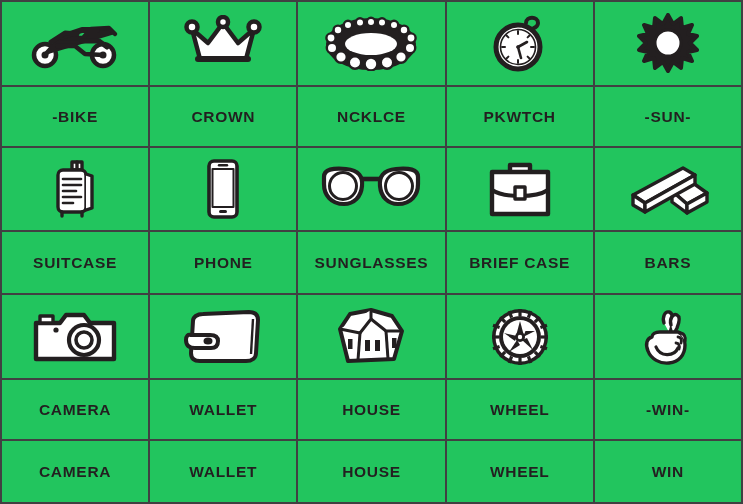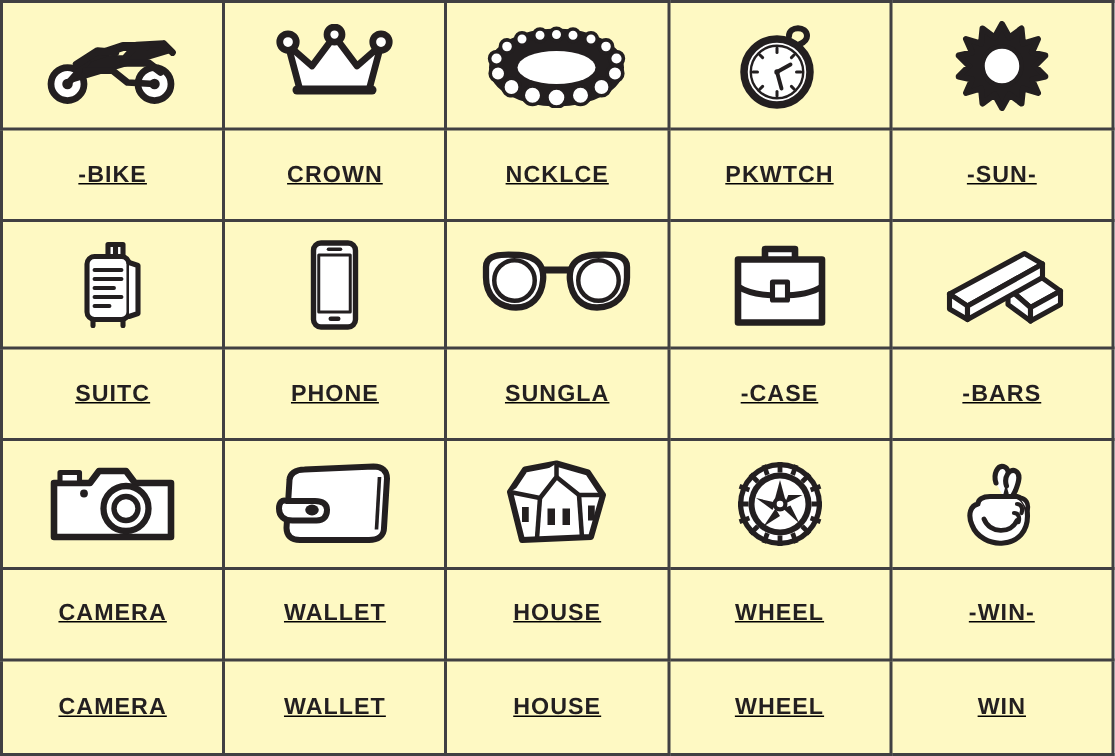--- a/index.html
+++ b/index.html
@@ -25,22 +25,21 @@
     border-collapse: collapse;
     table-layout: fixed;
     background: #ffffff;
   }
   table.symbol-table td {
     border: 2px solid #414042;
     text-align: center;
     vertical-align: middle;
     padding: 0;
     width: 20%;
-    background: #fef9c3;
-    text-decoration: underline;
+    background: #22c55e;
   }
   tr.icon-row td { height: 68px; }
   tr.abbr-row td { height: 48px; }
   tr.name-row td { height: 50px; }
 
   .cell-text {
     font-family: "Liberation Sans", sans-serif;
     font-weight: bold;
     font-size: 15.5px;
     letter-spacing: 0.7px;
@@ -248,35 +247,35 @@
             <path d="M47 30 L47 41 L62 52 L62 43 Z"></path>
             <path d="M62 43 L82 32 L82 41 L62 52 Z"></path>
             <path d="M8 34 L58 7 L70 14 L20 42 Z"></path>
             <path d="M8 34 L8 44 L20 51 L20 42 Z"></path>
             <path d="M20 42 L70 14 L70 23 L20 51 Z"></path>
           </g>
         </svg>
       </div>
     </td>
   </tr>
-  <tr class="abbr-row">
-    <td>
-            <span class="cell-text">SUITC</span>
+  <tr class="name-row">
+    <td>
+            <span class="cell-text">SUITCASE</span>
           </td>
     <td>
             <span class="cell-text">PHONE</span>
           </td>
     <td>
-            <span class="cell-text">SUNGLA</span>
-          </td>
-    <td>
-            <span class="cell-text">-CASE</span>
-          </td>
-    <td>
-            <span class="cell-text">-BARS</span>
+            <span class="cell-text">SUNGLASSES</span>
+          </td>
+    <td>
+            <span class="cell-text">BRIEF CASE</span>
+          </td>
+    <td>
+            <span class="cell-text">BARS</span>
           </td>
   </tr>
 
   <tr class="icon-row">
     <td>
       <div class="icon-wrap">
         <svg width="86" height="56" viewBox="0 0 86 56">
           <g fill="none" stroke="#231f20" stroke-width="4.4" stroke-linejoin="round">
             <path d="M4 14 L4 50 L82 50 L82 14 L58 14 L52 6 L34 6 L28 14 Z" fill="#fff"></path>
             <rect x="8" y="7" width="13" height="7" fill="#fff" stroke-width="3.4"></rect>

